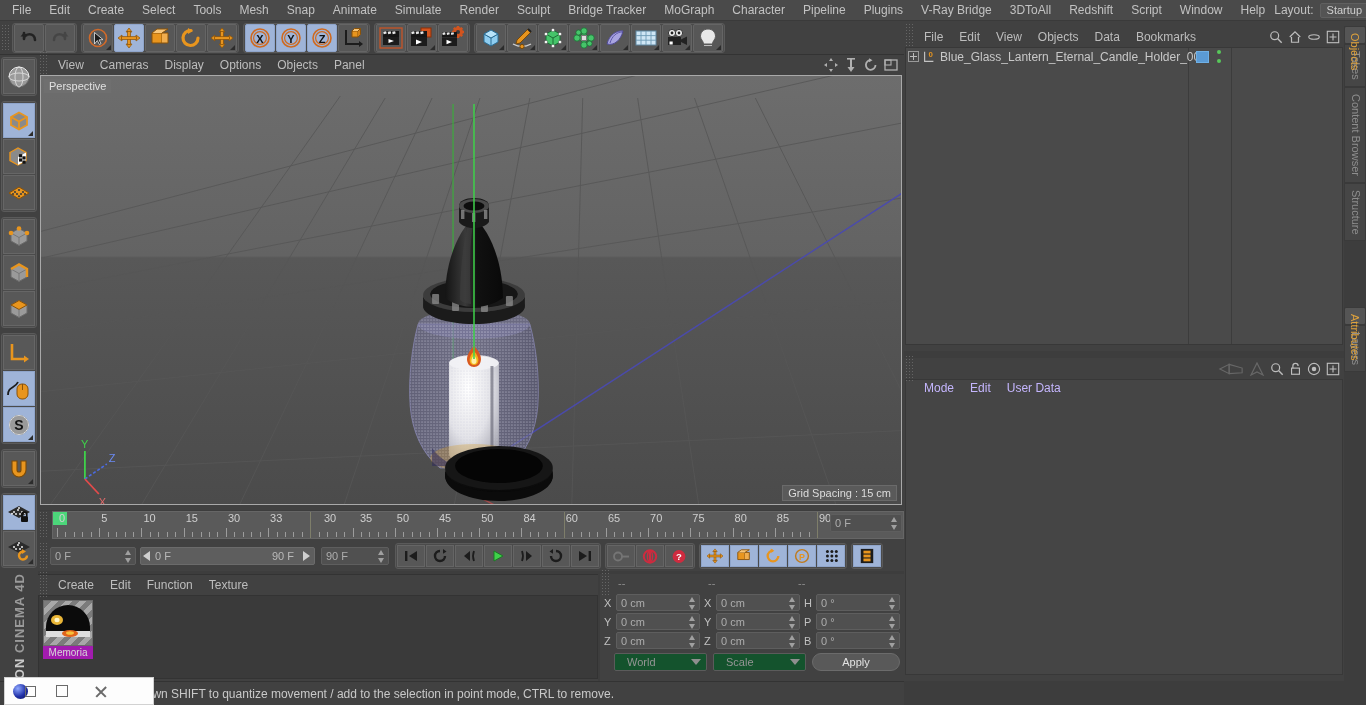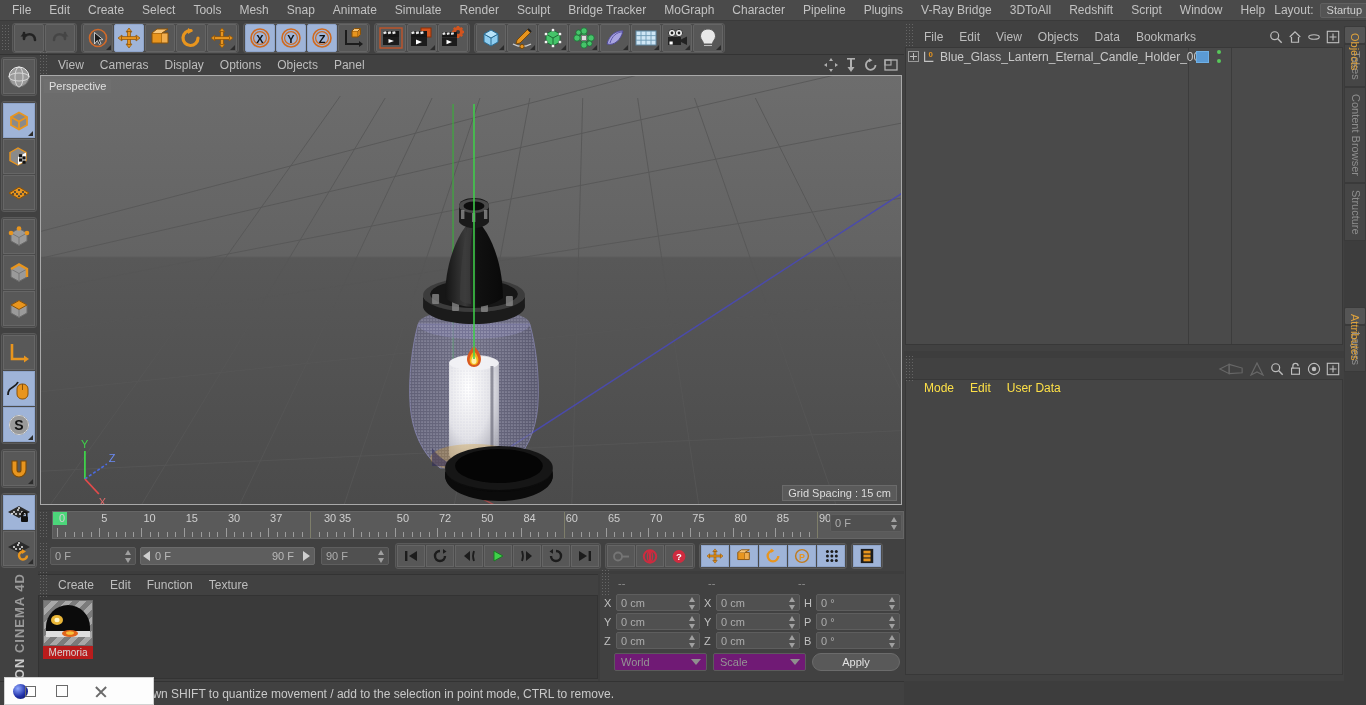--- a/index.html
+++ b/index.html
@@ -148,35 +148,35 @@
   .matmgr { position:absolute; left:38px; top:574px; width:560px; height:107px; background:#414141;
             border-top:1px solid #333;}
   .panel-menu { height:20px; display:flex; align-items:center; }
   .panel-menu .mi { padding:0 8px; font-size:12px; color:#bdbdbd; cursor:default; }
   .mat-body { background:#3a3a3a; height:84px; padding:4px; border:1px solid #333;}
   .mat-item { width:50px; }
   .mat-thumb { width:50px; height:46px;
     background:
       repeating-linear-gradient(135deg,#7b7b7b 0 5px,#a8a8a8 5px 10px);
     border:1px solid #6b6b6b; position:relative; overflow:hidden; }
-  .mat-name { font-size:10px; color:#d8d8d8; background:#b91c1c; text-align:center;
+  .mat-name { font-size:10px; color:#d8d8d8; background:#a21caf; text-align:center;
               width:50px; overflow:hidden; white-space:nowrap; text-overflow:clip; height:13px; line-height:13px;}
 
   
   .coords { position:absolute; left:600px; top:574px; width:304px; height:107px; background:#414141; }
   .coords-head { height:18px; display:flex; align-items:center; font-size:11px; color:#8e8e8e; }
   .ch-cell { width:90px; text-align:left; padding-left:6px; }
   .coord-grid { display:grid; grid-template-columns:repeat(3,1fr); gap:2px 4px; padding:2px 4px 0 4px; }
   .cc { display:flex; align-items:center; gap:3px; }
   .cc label { width:9px; font-size:11px; color:#c0c0c0; }
   .cc .field { flex:1; height:17px; }
   .coords-foot { display:flex; align-items:center; gap:6px; padding:4px 4px 0 14px; }
   .sel {
-    flex:1; height:18px; background:#701a75; border:1px solid #5b5b5b; border-radius:2px;
-    display:flex; align-items:center; padding-left:6px; font-size:11px; color:#949494; position:relative;
+    flex:1; height:18px; background:#14532d; border:1px solid #5b5b5b; border-radius:2px;
+    display:flex; align-items:center; padding-left:12px; font-size:11px; color:#949494; position:relative;
   }
   .sel .caret { position:absolute; right:5px; top:5px;
     border-left:5px solid transparent;border-right:5px solid transparent;border-top:6px solid #8f8f8f; }
   .applybtn {
     flex:0 0 88px; height:18px; background:#595959; border:1px solid #6b6b6b; border-radius:9px;
     display:flex; align-items:center; justify-content:center; font-size:11px; color:#e2e2e2; cursor:default;
   }
 
   
   .objmgr { position:absolute; left:904px; top:26px; width:440px; height:325px; background:#414141; }
@@ -193,21 +193,21 @@
   .om-colsep { position:absolute; left:282px; top:0; bottom:0; width:1px; background:#3c3c3c; }
   .om-colsep2 { position:absolute; left:325px; top:0; bottom:0; width:1px; background:#3c3c3c; }
   .om-mattag { position:absolute; left:290px; top:3px; width:13px; height:12px; background:#5b9bd5; border:1px solid #6fb0e6;}
   .om-dots { position:absolute; left:310px; top:2px; width:6px; height:13px;
     display:flex; flex-direction:column; justify-content:space-between; align-items:center; }
   .om-dots i { width:4px;height:4px;border-radius:50%;background:#58c85a; display:block;}
 
   
   .attrmgr { position:absolute; left:904px; top:358px; width:440px; height:323px; background:#414141; }
   .am-head { height:21px; display:flex; align-items:center; }
-  .am-head .mi { padding:0 8px; font-size:12px; color:#fde047; cursor:default;margin-top:38px; }
+  .am-head .mi { padding:0 8px; font-size:12px; color:#c4b5fd; cursor:default;margin-top:38px; }
   .am-icons { margin-left:auto; display:flex; align-items:center; gap:5px; padding-right:4px; }
   .am-body { margin:0 1px; height:296px; background:#454545; border:1px solid #383838; }
 
   
   .vtabs { position:absolute; left:1344px; top:26px; width:22px; height:655px; background:#3d3d3d; }
   .vtab {
     width:22px; writing-mode:vertical-rl; text-orientation:mixed;
     font-size:11px; color:#8e8e8e; background:#464646; border:1px solid #3a3a3a;
     padding:6px 3px; cursor:default; text-align:left;
   }
@@ -815,25 +815,25 @@
   <div class="timeline">
     <div class="tl-row1">
       <div class="grip"></div>
       <div class="tl-ruler" id="tlruler">
         <div class="tl-green"></div>
       <div class="tl-num" style="left: 6px;">0</div>
           <div class="tl-num" style="left: 48.2222px;">5</div>
           <div class="tl-num" style="left: 90.4444px;">10</div>
           <div class="tl-num" style="left: 132.667px;">15</div>
           <div class="tl-num" style="left: 174.889px;">30</div>
-          <div class="tl-num" style="left: 217.111px;">37</div>
+          <div class="tl-num" style="left: 217.111px;">33</div>
           <div class="tl-num" style="left: 271px;">30</div>
-          <div class="tl-num" style="left: 286px;">35</div>
+          <div class="tl-num" style="left: 307px;">35</div>
           <div class="tl-num" style="left: 343.778px;">50</div>
-          <div class="tl-num" style="left: 386px;">72</div>
+          <div class="tl-num" style="left: 386px;">45</div>
           <div class="tl-num" style="left: 428.222px;">50</div>
           <div class="tl-num" style="left: 470.444px;">84</div>
           <div class="tl-num" style="left: 512.667px;">60</div>
           <div class="tl-num" style="left: 554.889px;">65</div>
           <div class="tl-num" style="left: 597.111px;">70</div>
           <div class="tl-num" style="left: 639.333px;">75</div>
           <div class="tl-num" style="left: 681.556px;">80</div>
           <div class="tl-num" style="left: 723.778px;">85</div>
           <div class="tl-num" style="left: 766px;">90</div>
           <div class="tl-tick" style="left: 4px; height: 9px;"></div>

